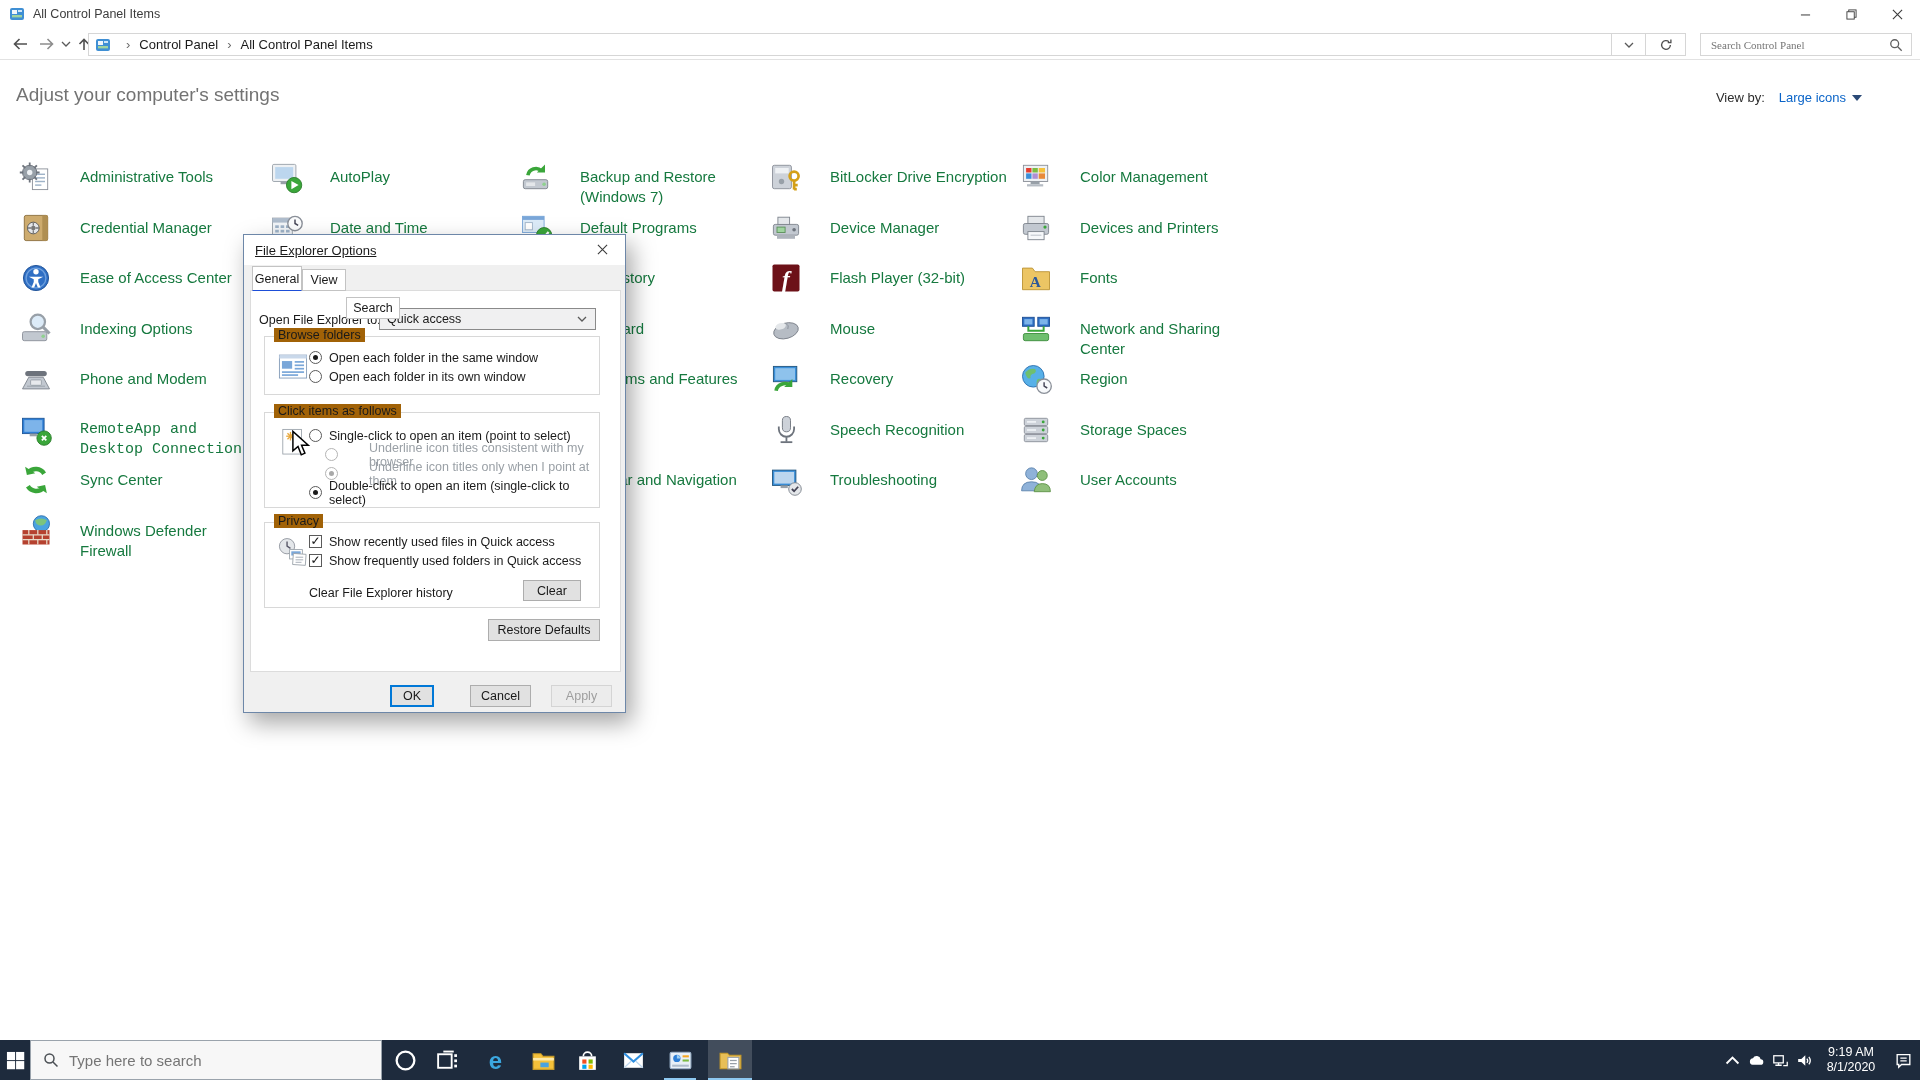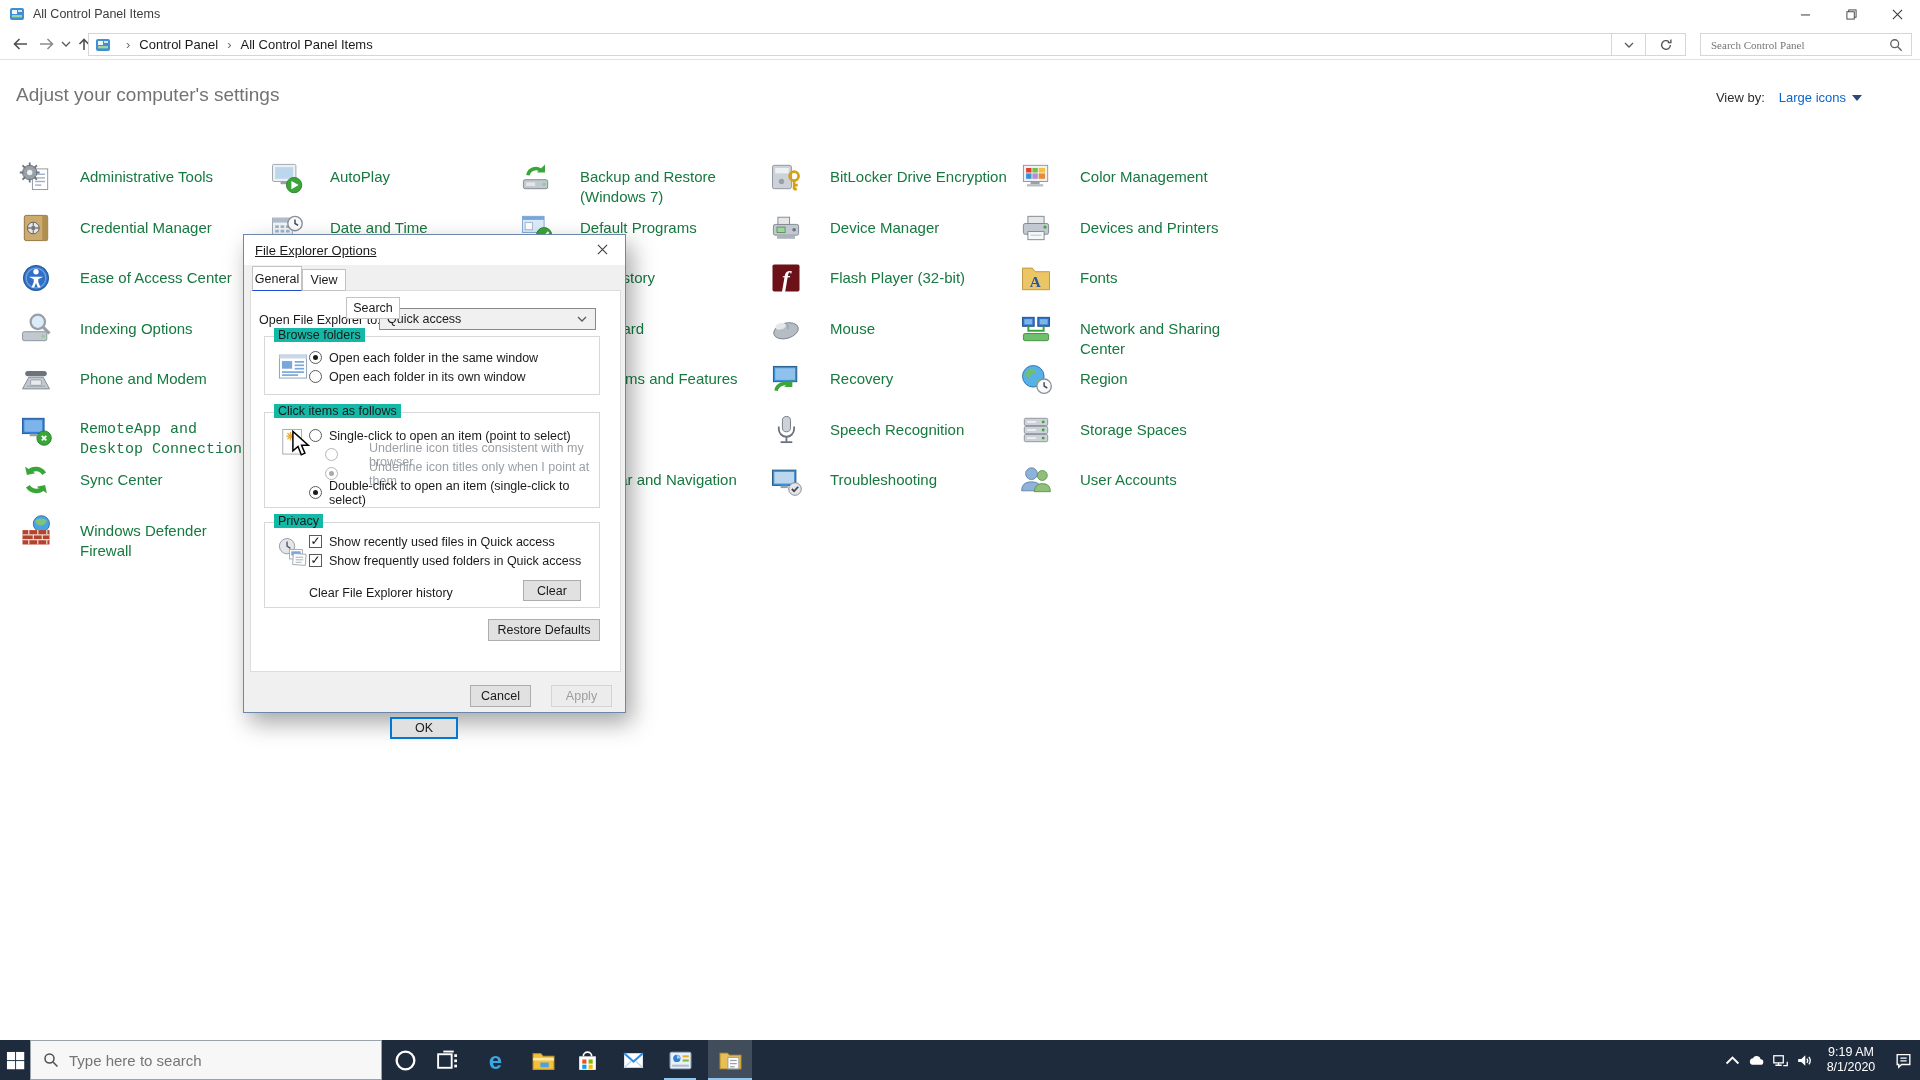--- a/index.html
+++ b/index.html
@@ -46,21 +46,21 @@
   .dlg-close{position:absolute;right:0;top:0;width:45px;height:29px;display:flex;align-items:center;justify-content:center;}
   .tab{position:absolute;background:#fff;border:1px solid #c3c3c3;display:flex;align-items:center;justify-content:center;z-index:3;}
   .tab.active{border-bottom:1px solid #1d4ed8;z-index:4;}
   .page{position:absolute;left:6px;top:55px;width:371px;height:382px;background:#fff;border:1px solid #dcdcdc;z-index:2;}
   .opento-label{position:absolute;left:14px;top:77px;}
   .combo{position:absolute;left:134px;top:72px;width:217px;height:22px;background:#f0f0f1;border:1px solid #8a8a8a;
          display:flex;align-items:center;}
   .combo .cv{margin-left:7px;flex:1;}
   .combo .chev{margin-right:8px;}
   .gb{position:absolute;border:1px solid #d8d8d8;}
-  .gb .legend{position:absolute;top:-9px;left:9px;background:#14b8a6;padding:0 4px;color:#1a1a1a;}
+  .gb .legend{position:absolute;top:-9px;left:9px;background:#a16207;padding:0 4px;color:#1a1a1a;}
   .gb .gico{position:absolute;left:11px;top:13px;width:34px;height:34px;}
   .gb .gico svg{width:34px;height:34px;}
   .optrow{display:flex;align-items:center;gap:7px;height:19px;margin-left:44px;}
   .optrow.indent{margin-left:60px;gap:31px;}
   .optrow .lbl{color:#1a1a1a;}
   .optrow.dis .lbl{color:#9aa0a6;}
   .radio{width:13px;height:13px;border:1px solid #5a5a5a;border-radius:50%;background:#fff;position:relative;flex:0 0 13px;}
   .radio.sel::after{content:"";position:absolute;inset:3px;background:#1b1b1b;border-radius:50%;}
   .optrow.dis .radio{border-color:#b4b4b4;}
   .optrow.dis .radio.sel::after{background:#a9a9a9;}
@@ -634,21 +634,21 @@
         <div class="btn" style="right:18px;top:57px;width:58px;height:21px;position:absolute;">
             <span>Clear</span>
           </div>
       </div>
 
       <div class="btn" style="left:237px;top:328px;width:112px;height:22px;">
           <span>Restore Defaults</span>
         </div>
     </div>
 
-    <div class="btn focus" style="left:146px;top:450px;width:68px;height:22px;margin-top:32px;">
+    <div class="btn focus" style="left:146px;top:450px;width:44px;height:22px;">
         <span>OK</span>
       </div>
     <div class="btn" style="left:226px;top:450px;width:61px;height:22px;">
         <span>Cancel</span>
       </div>
     <div class="btn disabled" style="left:307px;top:450px;width:61px;height:22px;">
         <span>Apply</span>
       </div>
   </div>
 

